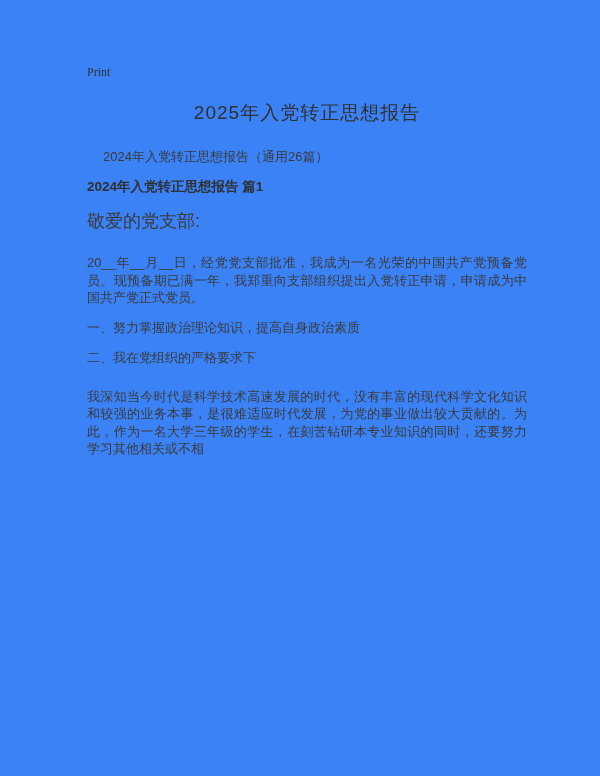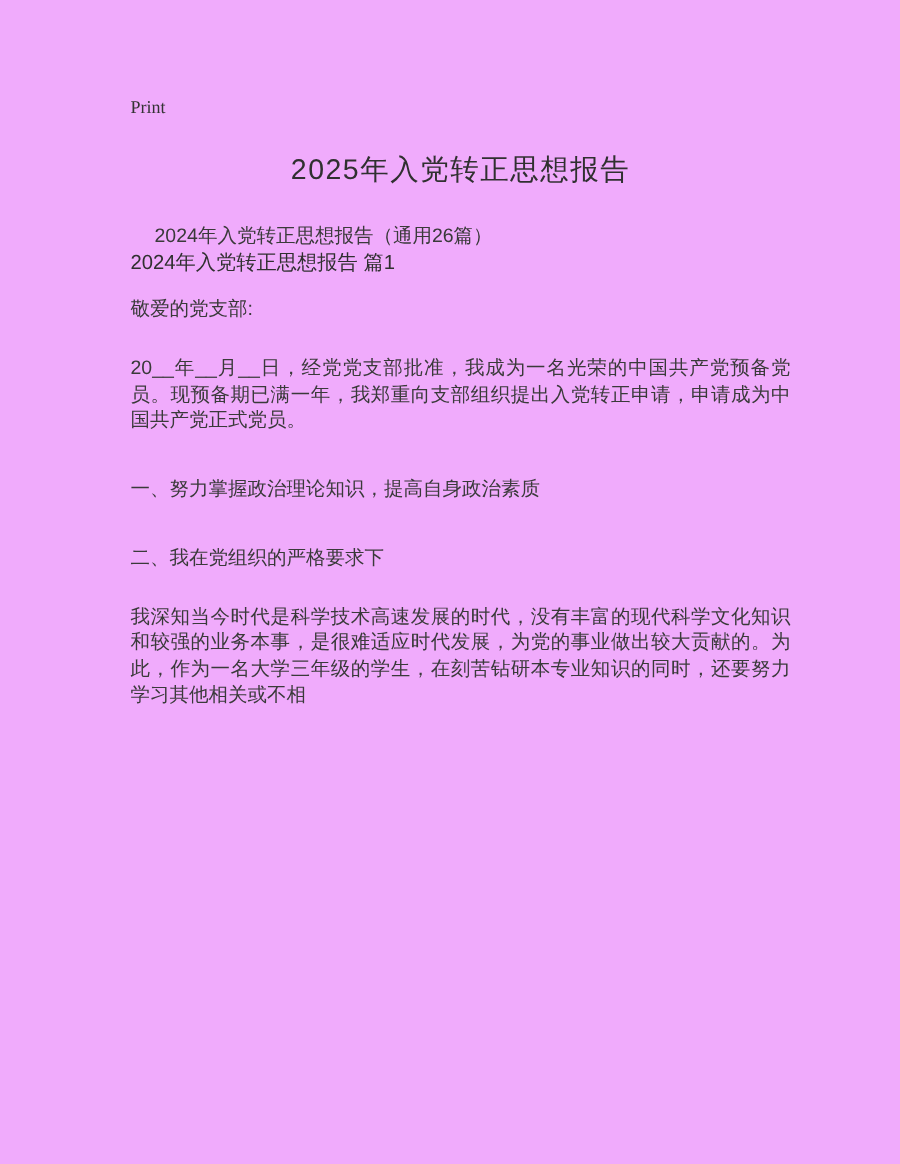--- a/index.html
+++ b/index.html
@@ -6,21 +6,21 @@
   html, body {
     width: 600px;
     height: 776px;
     background: #ffffff;
     font-family: "Liberation Sans", "DejaVu Sans", sans-serif;
   }
   .page {
     position: relative;
     width: 600px;
     height: 776px;
-    background: #f0abfc;
+    background: #3b82f6;
     padding: 62px 73px 0 87px;
     overflow: hidden;
   }
   .print-link {
     font-family: "Liberation Serif", "DejaVu Serif", serif;
     font-size: 12px;
     color: #333333;
     display: inline-block;
     cursor: pointer;
   }
@@ -33,40 +33,40 @@
     letter-spacing: 1px;
   }
   .doc-subtitle {
     font-size: 13px;
     color: #3a3a3a;
     margin-top: 22px;
     margin-left: 16px;
   }
   .article-heading {
     font-size: 13.5px;
-    font-weight: normal;
+    font-weight: bold;
     color: #303030;
-    margin-top: 0;
+    margin-top: 12px;
   }
   .salutation {
-    font-size: 13px;
+    font-size: 18px;
     color: #3a3a3a;
     margin-top: 13px;
   }
   .body-para {
     font-size: 13px;
     line-height: 17.5px;
     color: #3a3a3a;
     text-align: justify;
     margin-top: 21px;
   }
   .sub-heading {
     font-size: 13px;
     color: #3a3a3a;
-    margin-top: 28px;
+    margin-top: 12px;
   }
 </style>
 </head>
 <body>
 
 <div class="page">
 
   <span class="print-link">Print</span>
 
   <h1 class="doc-title">2025年入党转正思想报告</h1>

